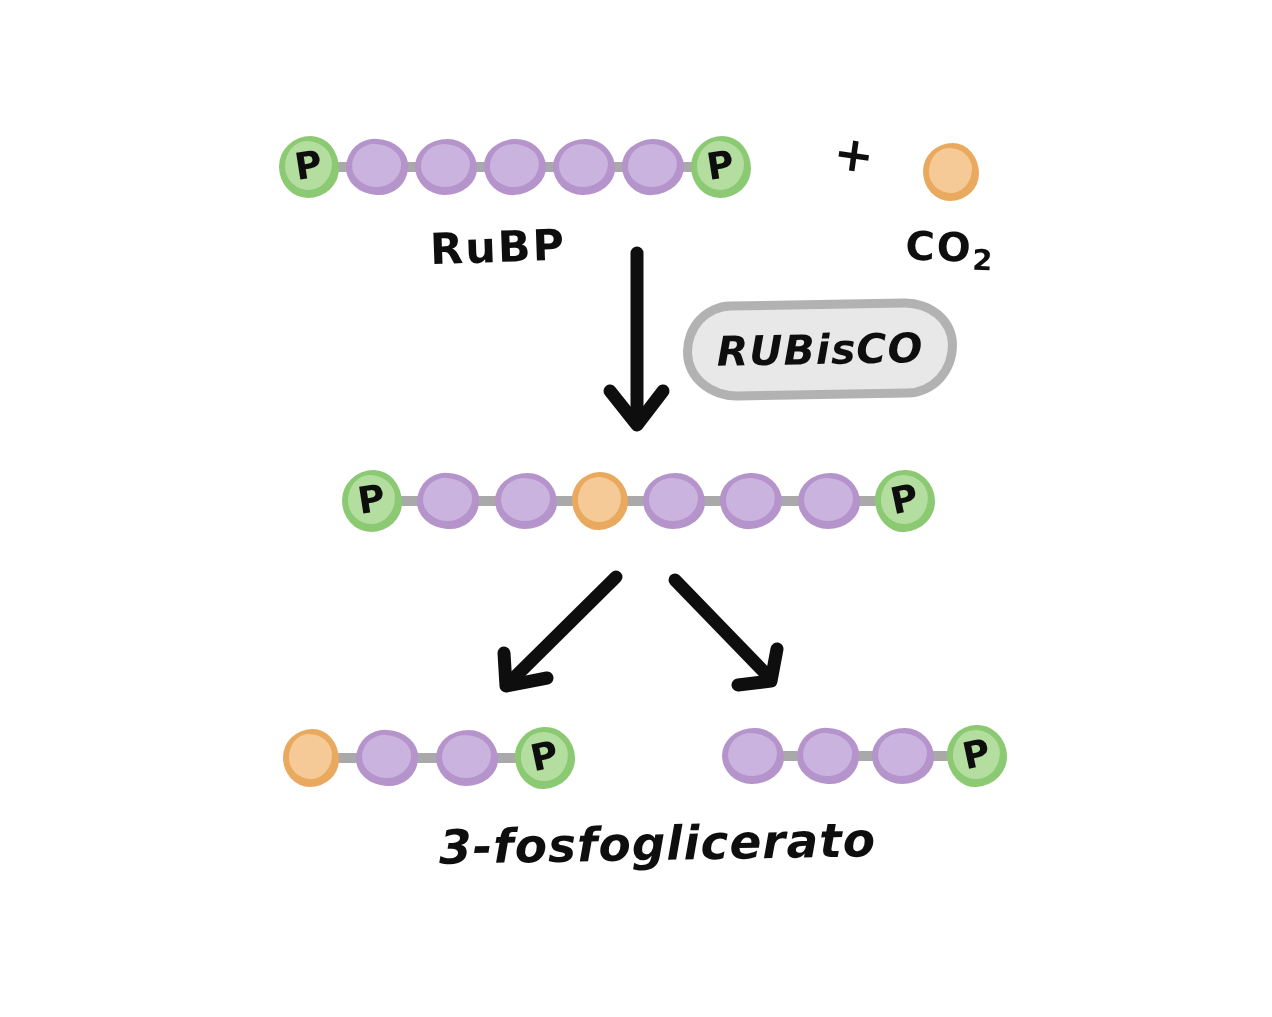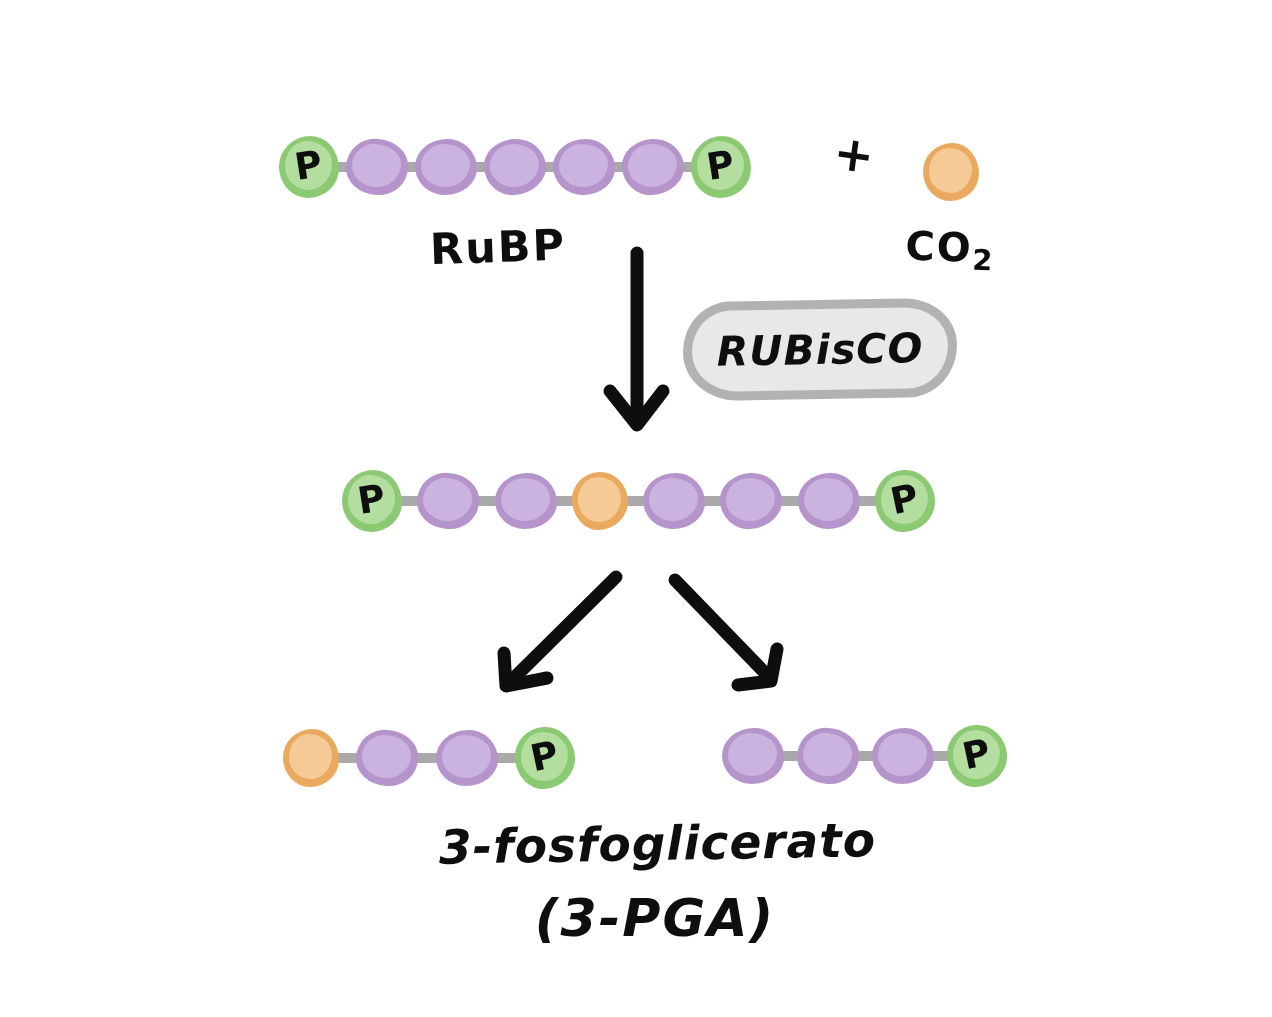--- a/index.html
+++ b/index.html
@@ -212,15 +212,14 @@
       <span class="bead carbon"></span>
       <span class="bond"></span>
       <span class="bead carbon"></span>
       <span class="bond"></span>
       <span class="bead phosphate">
         <span class="p-label">P</span>
       </span>
     </div>
 
   <div class="hand-label" id="label-product-name">3-fosfoglicerato</div>
-  <div class="hand-label" id="label-product-abbr">(3-PGA)</div>
 
 </div>
 
 </body></html>

